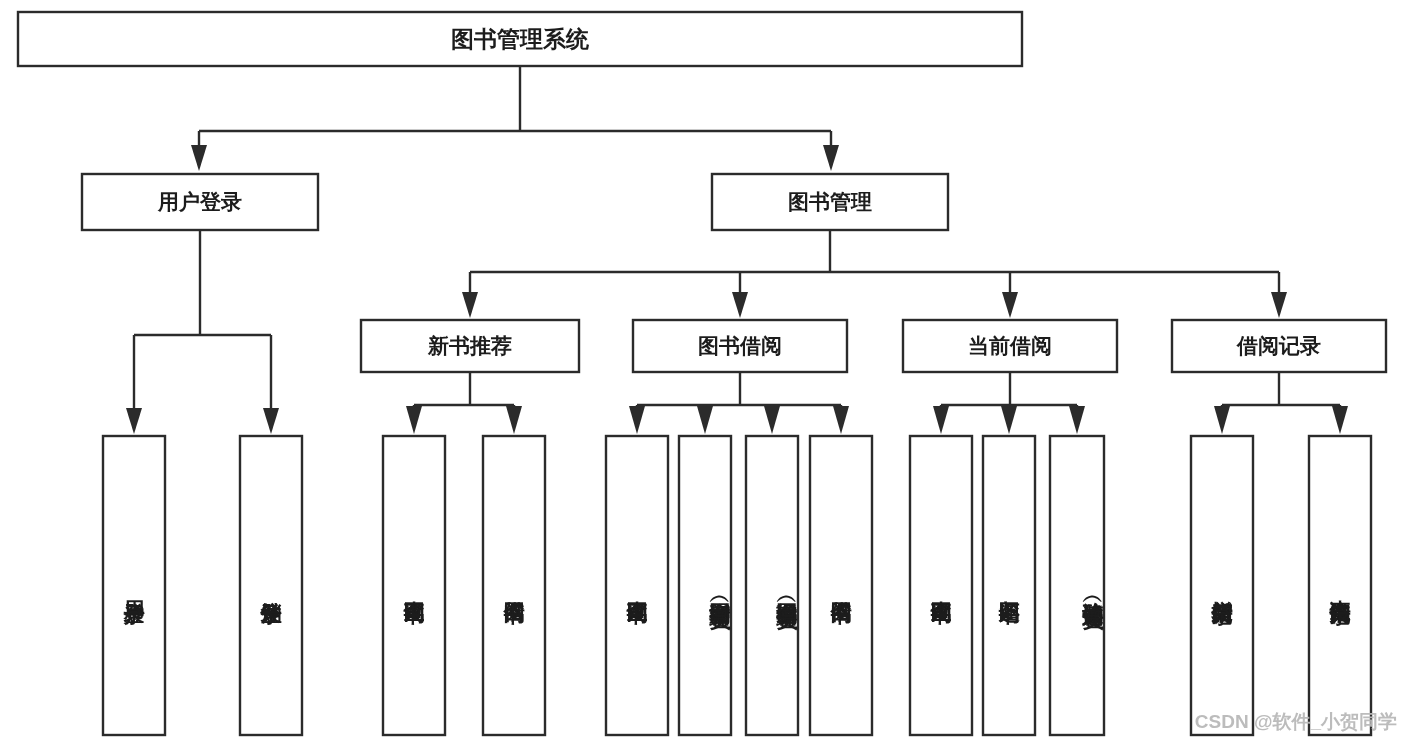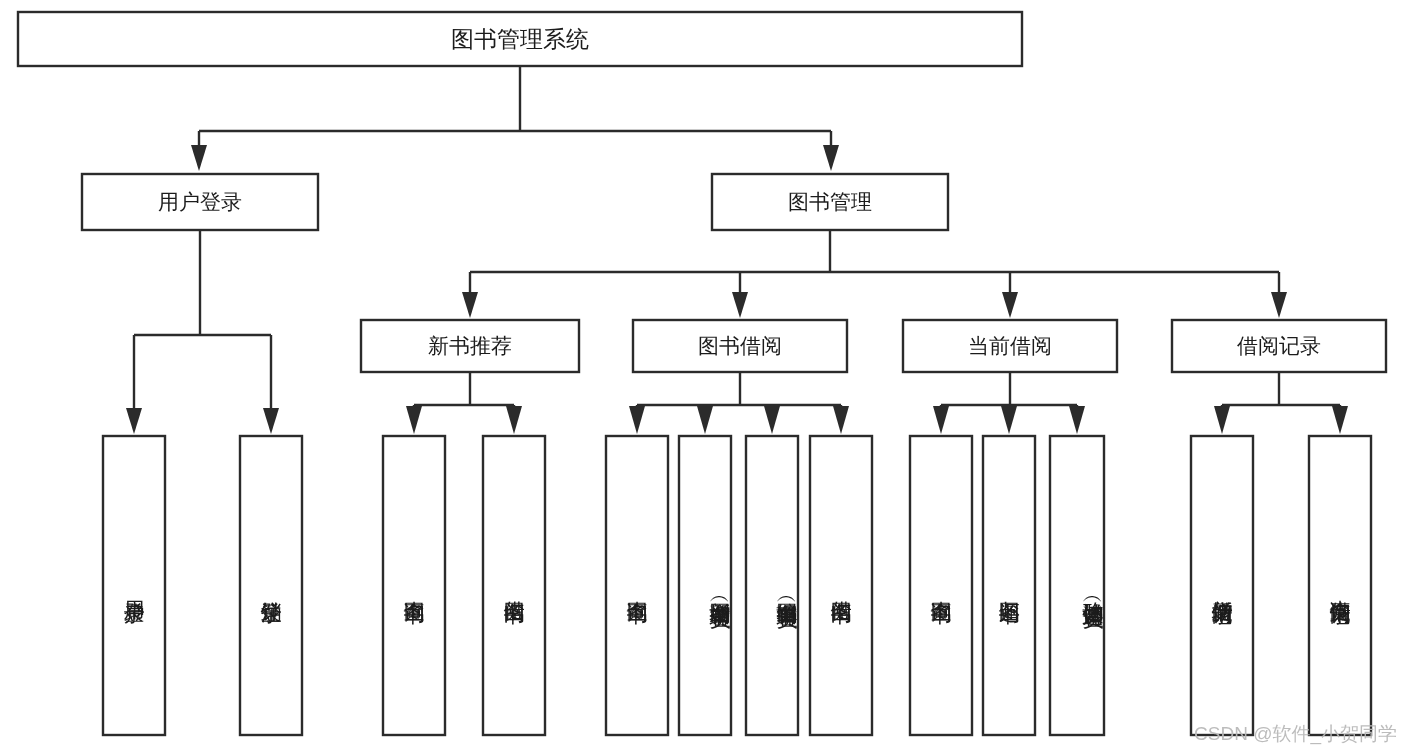--- a/index.html
+++ b/index.html
@@ -11,20 +11,21 @@
     width: 1405px;
     height: 747px;
     font-family: "Liberation Sans", sans-serif;
     overflow: hidden;
   }
   #diagram-root {
     position: relative;
     width: 1405px;
     height: 747px;
     background: #ffffff;
+    font-weight: bold;
   }
   svg#tree-svg {
     position: absolute;
     top: 0;
     left: 0;
     width: 1405px;
     height: 747px;
     display: block;
   }
   .node-box {
@@ -68,21 +69,21 @@
     align-items: center;
     justify-content: center;
     white-space: nowrap;
     letter-spacing: 1px;
     pointer-events: none;
     box-sizing: border-box;
   }
   #watermark {
     position: absolute;
     right: 8px;
-    bottom: 0;
+    bottom: 12px;
     font-family: "Liberation Sans", sans-serif;
     font-size: 19px;
     color: #b9b9b9;
     opacity: 0.95;
     white-space: nowrap;
   }
 </style>
 </head>
 <body>
 

